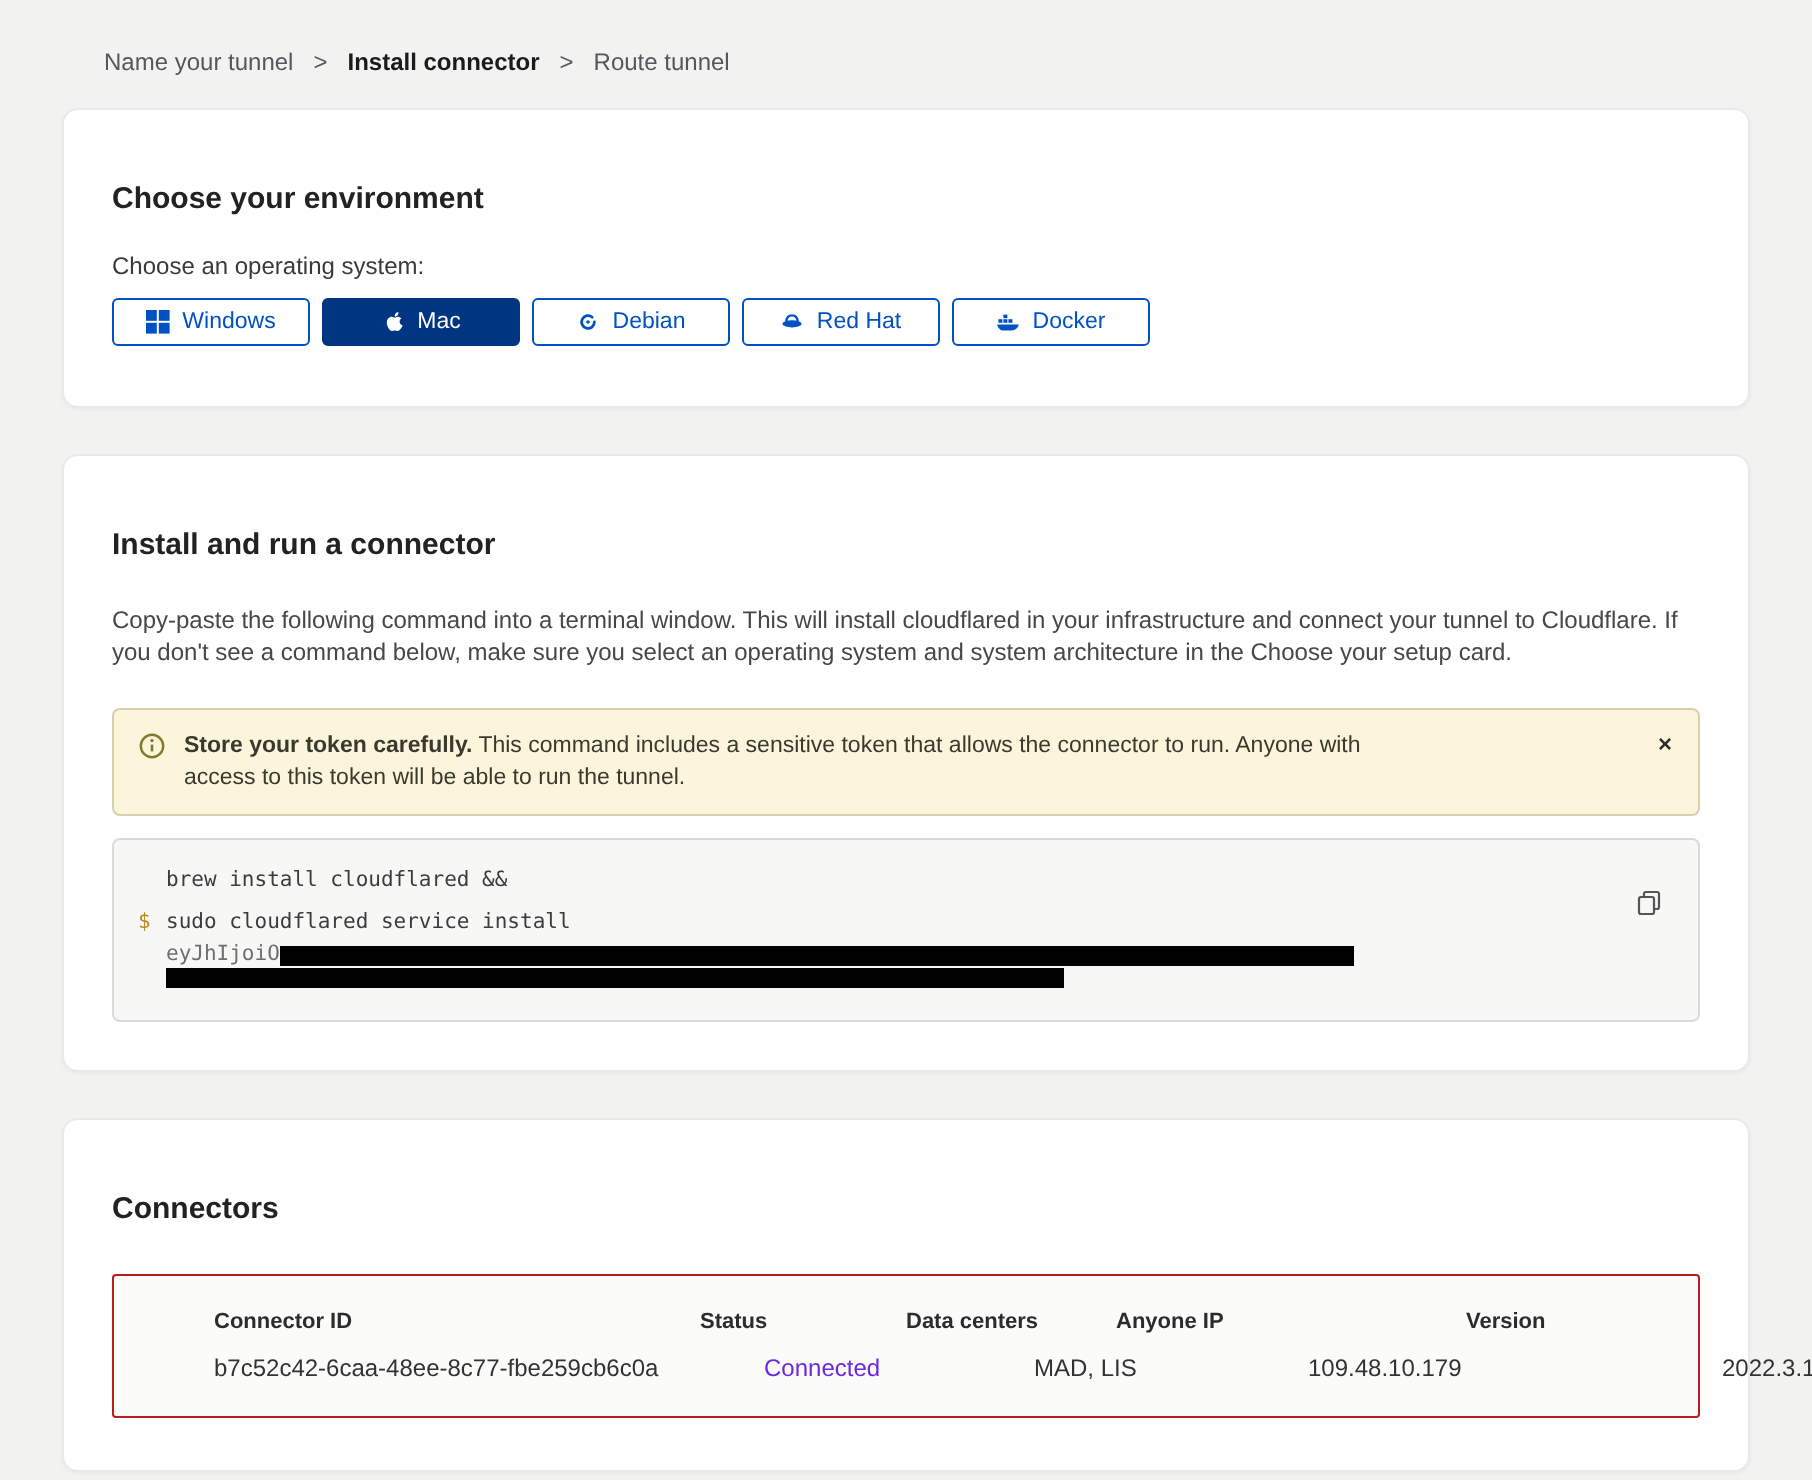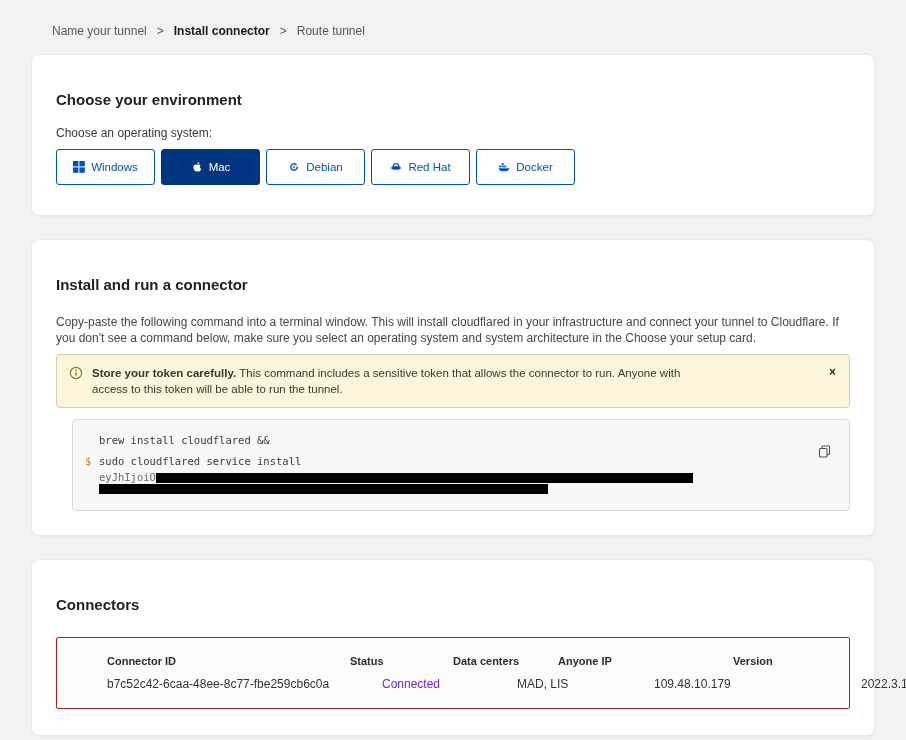--- a/index.html
+++ b/index.html
@@ -36,42 +36,42 @@
     font-size: 15px; font-weight: bold; color: #222;
     margin: 12px 0 0 0;
   }
 
   
   .os-label { margin-top: 18px; font-size: 12px; color: #3a3a3a; }
   .os-row { display: flex; gap: 6px; margin-top: 9px; margin-bottom: 6px; }
   .os-btn {
     display: inline-flex; align-items: center; justify-content: center;
     gap: 6px;
-    width: 99px; height: 36px;
+    width: 99px; height: 24px;
     background: #fff;
     border: 1px solid #0051c3;
     border-radius: 3px;
     color: #0051c3;
     font-size: 11.5px;
     cursor: pointer;
   }
   .os-btn.selected {
     background: #003681; border-color: #003681; color: #fff;
   }
   .os-icon { display: inline-flex; width: 12px; height: 12px; }
 
   
   .desc {
     margin: 21px 0 0 0;
     font-size: 12px; line-height: 16px; color: #474747;
     max-width: 794px;
   }
   .alert {
     position: relative;
-    margin-top: 8px;
+    margin-top: 20px;
     background: #fcf5dc;
     border: 1px solid #d6d0ab;
     border-radius: 4px;
     padding: 10px 34px 10px 12px;
     display: flex; gap: 9px; align-items: flex-start;
   }
   .alert-body { font-size: 11.5px; line-height: 16px; color: #39392c; max-width: 600px; }
   .alert-bold { font-weight: bold; }
   .alert-close {
     position: absolute; right: 13px; top: 11px;
@@ -81,21 +81,20 @@
   .codeblock {
     position: relative;
     margin-top: 11px;
     background: #f7f7f6;
     border: 1px solid #dadada;
     border-radius: 4px;
     padding: 10px 28px 16px 12px;
     font-family: "DejaVu Sans Mono", monospace;
     font-size: 10.5px;
     color: #3c3c3c;
-    margin-left: 16px;
   }
   .code-line { display: flex; line-height: 21px; }
   .code-prompt { width: 14px; color: #b98a1f; flex: none; }
   .token-line { display: flex; line-height: 11px; align-items: center; padding-left: 14px; }
   .token-prefix { color: #6f6f6f; flex: none; }
   .redact { display: inline-block; background: #000; height: 10px; }
   .redact-1 { width: 537px; }
   .redact-2 { width: 449px; margin-top: 1px; }
   .copy-btn {
     position: absolute; right: 16px; top: 24px;

